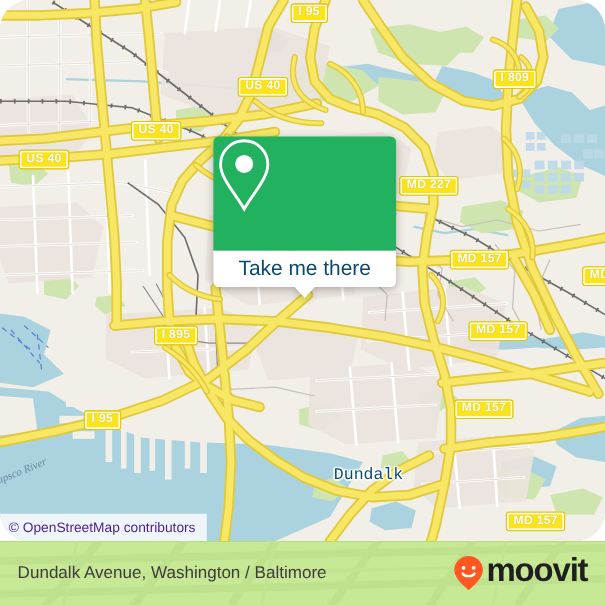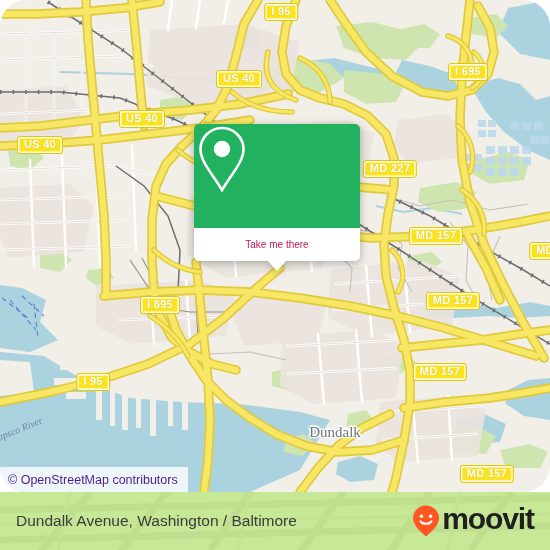--- a/index.html
+++ b/index.html
@@ -47,22 +47,22 @@
     white-space: nowrap;
     text-shadow: 0 0 1px rgba(120,100,0,0.35);
     transform: translate(-50%, -50%);
   }
 
   
   .place-label {
     position: absolute;
     transform: translate(-50%, -50%);
     font-size: 15px;
-    color: #737373;
-    font-family: Liberation Serif, serif;
+    color: #0c4a6e;
+    font-family: Liberation Mono, monospace;
     text-shadow:
        1.4px 0 1px #fff, -1.4px 0 1px #fff,
        0 1.4px 1px #fff, 0 -1.4px 1px #fff,
        1px 1px 1px #fff, -1px -1px 1px #fff,
        1px -1px 1px #fff, -1px 1px 1px #fff;
     white-space: nowrap;
   }
   .river-label {
     position: absolute;
     font-size: 10px;
@@ -91,22 +91,22 @@
     align-items: center;
     justify-content: center;
   }
   #popup-label {
     background: #ffffff;
     border-radius: 0 0 5px 5px;
     height: 33px;
     display: flex;
     align-items: center;
     justify-content: center;
-    font-size: 10px;
-    color: #be185d;
+    font-size: 19px;
+    color: #0c4a6e;
     position: relative;
   }
   #popup-tail {
     position: absolute;
     left: 50%;
     bottom: -10px;
     margin-left: -10px;
     width: 0; height: 0;
     border-left: 10px solid transparent;
     border-right: 10px solid transparent;
@@ -463,21 +463,21 @@
           <path d="M154,250 C166,262 182,270 200,272"></path>
           <path d="M150,316 C166,326 180,340 188,356"></path>
           <path d="M392,250 C404,262 406,278 398,292"></path>
         </g>
 
       </g>
     </svg>
 
     <div id="shields">
         <div class="shield" style="left: 281px; top: 12px;">I 95</div>
-        <div class="shield" style="left: 468px; top: 72px;">I 695</div>
+        <div class="shield" style="left: 468px; top: 72px;">I 809</div>
         <div class="shield" style="left: 239px; top: 79px;">US 40</div>
         <div class="shield" style="left: 142px; top: 119px;">US 40</div>
         <div class="shield" style="left: 40px; top: 145px;">US 40</div>
         <div class="shield" style="left: 390px; top: 169px;">MD 227</div>
         <div class="shield" style="left: 436px; top: 236px;">MD 157</div>
         <div class="shield" style="left: 545px; top: 251px;">MD</div>
         <div class="shield" style="left: 160px; top: 305px;">I 895</div>
         <div class="shield" style="left: 453px; top: 301px;">MD 157</div>
         <div class="shield" style="left: 93px; top: 382px;">I 95</div>
         <div class="shield" style="left: 440px; top: 372px;">MD 157</div>

